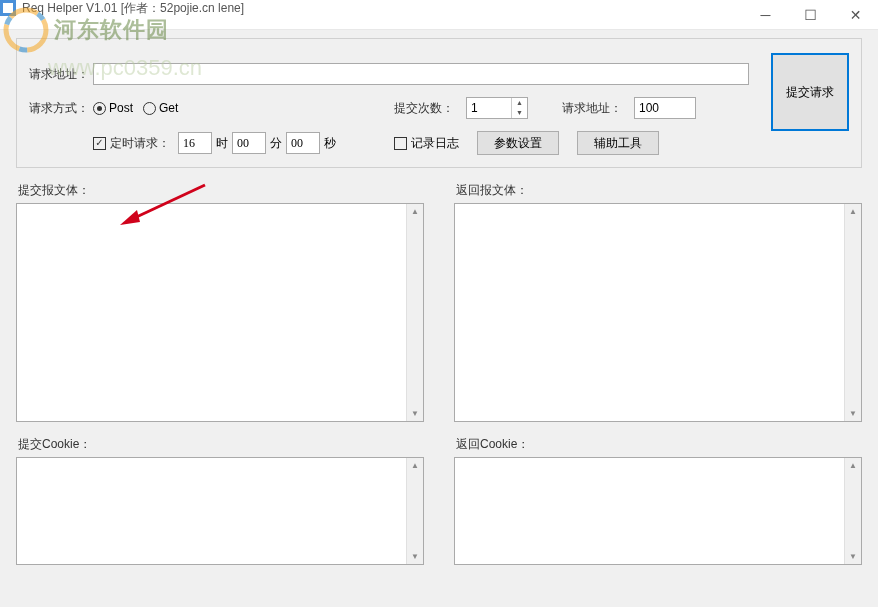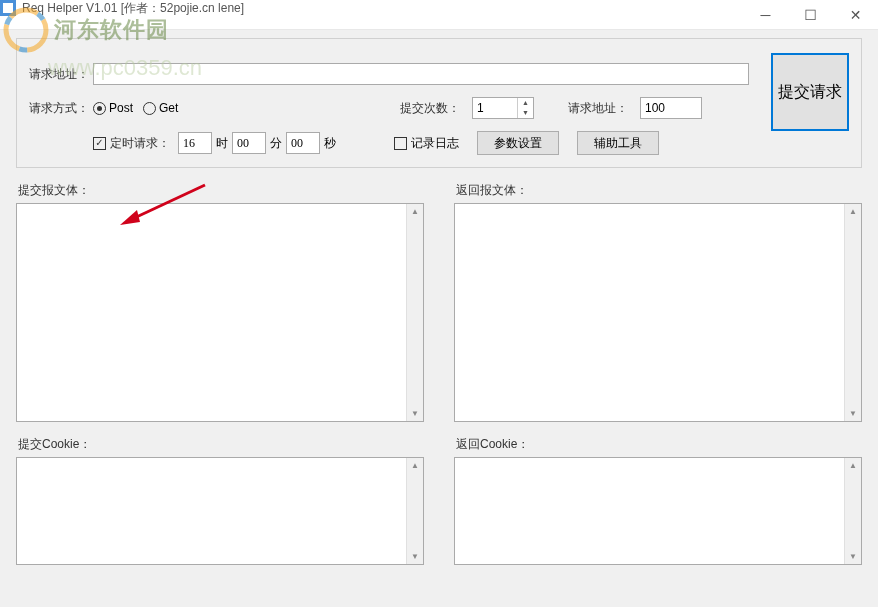--- a/index.html
+++ b/index.html
@@ -96,23 +96,23 @@
     }
     .submit-btn {
       position: absolute;
       right: 12px; top: 14px;
       width: 78px; height: 78px;
       border: 2px solid #0078d7;
       background: #e1e1e1;
       display: flex;
       align-items: center;
       justify-content: center;
-      font-size: 16px;
-    }
-    .row2 { display: flex; align-items: center; gap: 6px; }
+      font-size: 12px;
+    }
+    .row2 { display: flex; align-items: center; }
     .row2-left { display: flex; align-items: center; width: 365px; }
     .row2-right { display:flex; align-items:center; gap:8px; margin-right: 68px; }
     .row3 { display: flex; align-items: center; }
     .row3-left { display: flex; align-items: center; width: 365px; padding-left: 64px; gap: 4px;}
     .row3-right { display:flex; align-items:center; gap:18px; margin-right:100px; }
     .small-input { width: 34px; border: 1px solid #aaa; height: 22px; background: #fff; text-align: left; padding: 0 4px; font-size: 12px; font-family: Liberation Serif, serif; }
     .section-label { color: #333; margin: 14px 0 4px 2px; }
     .columns { display: flex; gap: 30px; }
     .col { flex: 1; display: flex; flex-direction: column; }
     .textarea-wrap {

